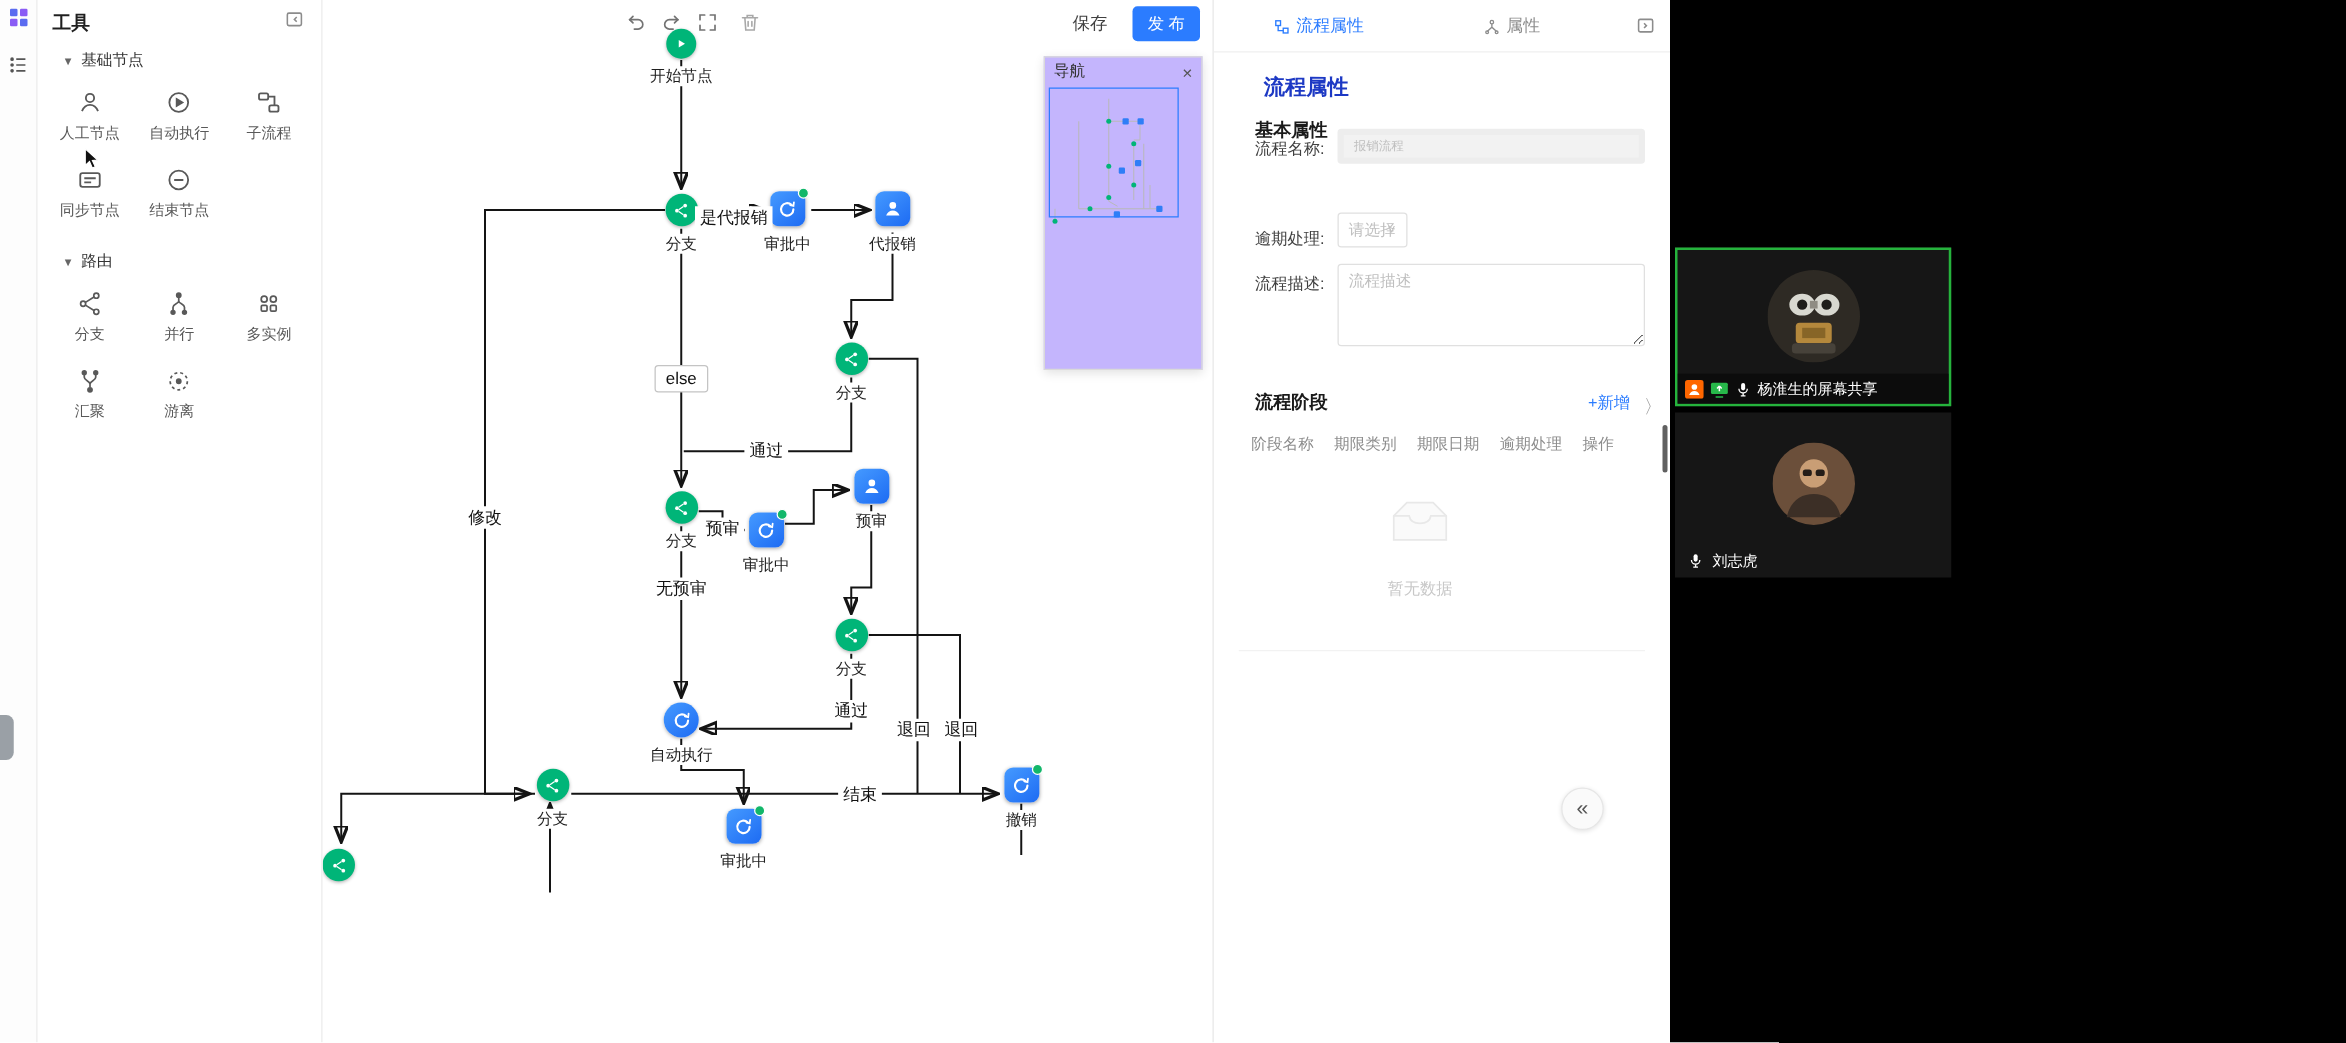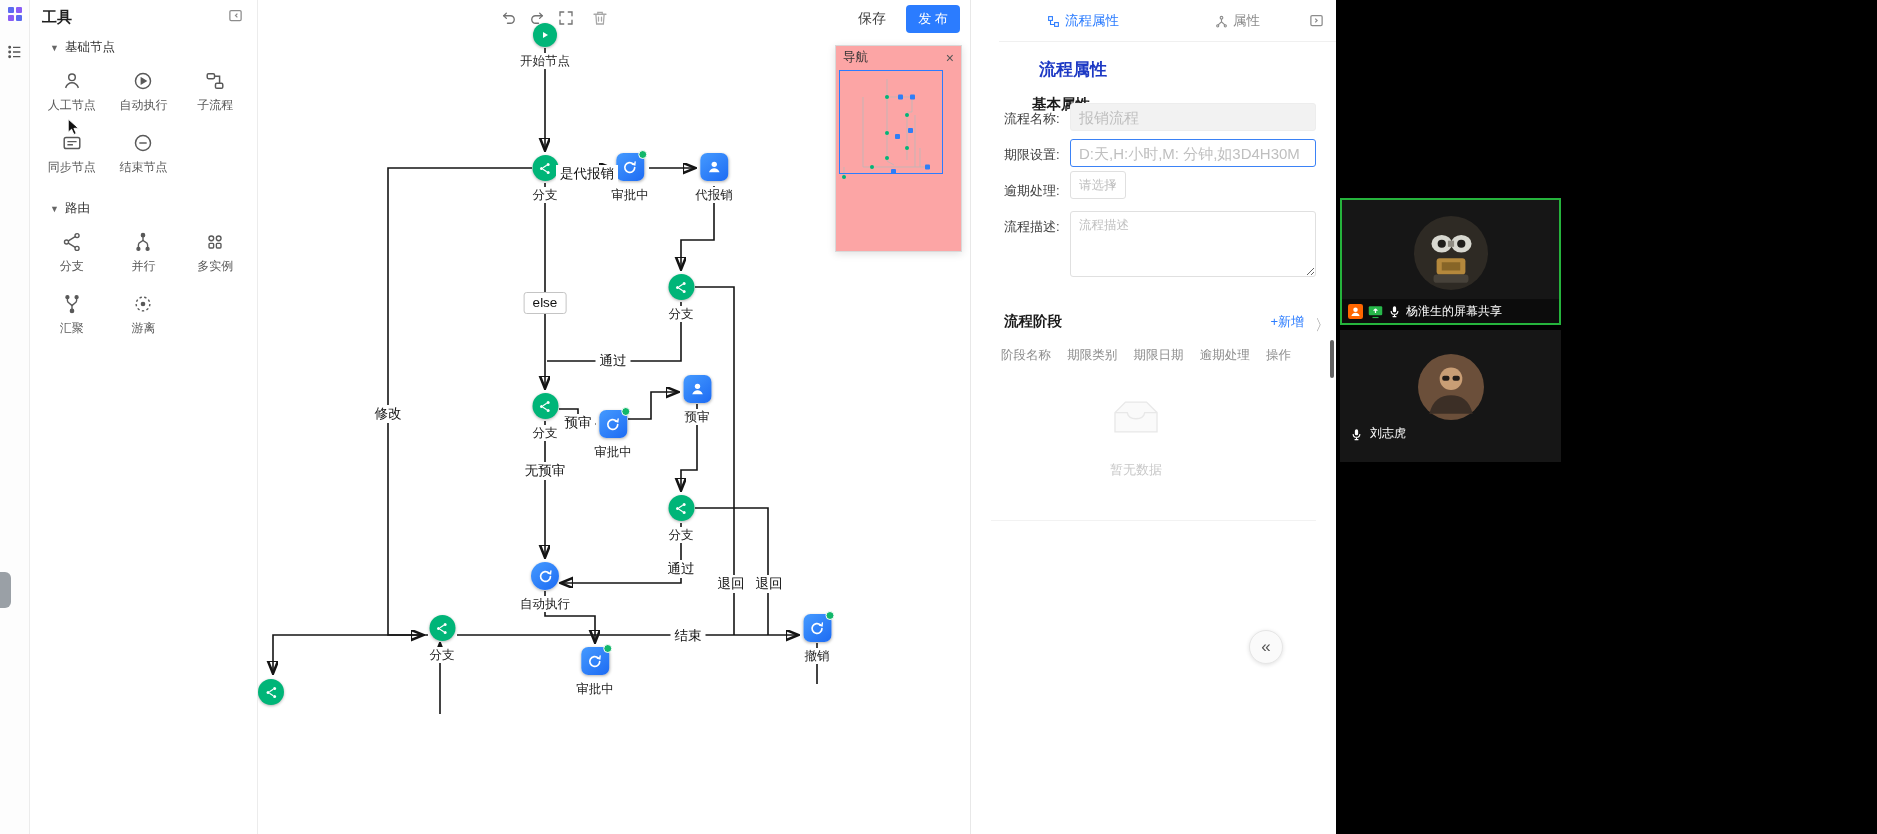--- a/index.html
+++ b/index.html
@@ -39,40 +39,40 @@
   .ic-green.sm { width:24px; height:24px; }
   .ic-bsq { position:relative; width:28px; height:28px; border-radius:7px; background:linear-gradient(140deg,#459aff,#1d6bf3); display:flex; align-items:center; justify-content:center; box-shadow:0 1px 3px rgba(0,0,0,.3); }
   .ic-bci { position:relative; width:28px; height:28px; border-radius:50%; background:linear-gradient(140deg,#459aff,#1d6bf3); display:flex; align-items:center; justify-content:center; box-shadow:0 1px 3px rgba(0,0,0,.3); }
   .badge { position:absolute; right:-3px; top:-3px; width:9px; height:9px; border-radius:50%; background:#12b76a; border:1.5px solid #fff; }
   .nlabel { margin-top:6px; font-size:12.5px; color:#1f1f1f; background:#fff; padding:0 3px; white-space:nowrap; line-height:16px; }
 
   .elabel { position:absolute; transform:translate(-50%,-50%); font-size:13.5px; color:#111; background:#fff; padding:0 4px; white-space:nowrap; z-index:5; line-height:18px; }
   .elabel.boxed { border:1px solid #c4c4c4; border-radius:3px; padding:1px 8px; }
 
   
-  .minimap { position:absolute; left:577px; top:45px; width:127px; height:207px; background:#fca5a5; border:1px solid #d9d9d9; box-shadow:0 2px 8px rgba(0,0,0,.12); z-index:9;text-align:center; }
+  .minimap { position:absolute; left:577px; top:45px; width:127px; height:251px; background:#c4b5fd; border:1px solid #d9d9d9; box-shadow:0 2px 8px rgba(0,0,0,.12); z-index:9;text-align:center; }
   .mm-head { display:flex; align-items:center; justify-content:space-between; padding:3px 7px 2px 7px; }
   .mm-title { font-size:12.5px; color:#333; }
   .mm-close { font-size:14px; color:#555; cursor:pointer; line-height:12px; }
   .mm-body { position:relative; width:125px; height:182px; }
   .mm-view { position:absolute; left:3px; top:2px; width:104px; height:104px; border:1.5px solid #2b7cff; }
 
   
-  .props { position:absolute; left:970px; top:0; width:366px; height:834px; background:#fff; border-left:1px solid #e8e8e8; z-index:5;padding-left:28px; }
+  .props { position:absolute; left:970px; top:0; width:366px; height:834px; background:#fff; border-left:1px solid #e8e8e8; z-index:5; }
   .ptabs { position:relative; height:42px; border-bottom:1px solid #f0f0f0; }
   .ptab { position:absolute; top:12px; display:flex; align-items:center; gap:5px; font-size:13.5px; cursor:pointer; }
   .ptab.active { color:#2b7cff; }
   .ptab.idle { color:#8c8c8c; }
   .ptab-collapse { position:absolute; right:12px; top:13px; cursor:pointer; }
   .props-title { margin:16px 0 0 40px; font-size:17px; font-weight:bold; color:#1d39c4; }
   .props-sub { margin:14px 0 0 33px; font-size:14.5px; font-weight:bold; color:#1a1a1a; }
   .frow { position:absolute; left:33px; width:312px; display:flex; align-items:flex-start;justify-content:flex-end; }
   .flabel { width:66px; font-size:13px; color:#404040; padding-top:7px; white-space:nowrap; }
   .fctl { flex:1; }
-  .in { width:100%; height:28px; border:1px solid #3b82f6; border-radius:3px; font-size:15px; color:#c2410c; padding:0 8px; font-family:inherit; background:#fff; }
+  .in { width:100%; height:28px; border:5px solid #3b82f6; border-radius:3px; font-size:10px; color:#c2410c; padding:0 8px; font-family:inherit; background:#fff; }
   .in::placeholder { color:#bfbfbf; }
   .in.filled { background:#f2f2f2; border-color:#ededed; }
   .sel { position:relative; width:100%; height:44px; border:1px solid #e0e0e0; border-radius:3px; font-size:12.5px; color:#bfbfbf; padding:6px 8px; cursor:pointer; }
   .sel .chev { position:absolute; right:8px; top:7px; color:#bfbfbf; font-size:11px; }
   .ta { width:100%; height:66px; border:1px solid #e0e0e0; border-radius:3px; font-size:12.5px; color:#7f1d1d; padding:5px 8px; resize:vertical; font-family:inherit; }
   .ta::placeholder { color:#bfbfbf; }
   .stage-head { position:absolute; left:33px; top:312px; width:300px; display:flex; justify-content:space-between; align-items:center; }
   .stage-title { font-size:14.5px; font-weight:bold; color:#1a1a1a; }
   .stage-add { font-size:13px; color:#2b7cff; cursor:pointer; }
   .stage-cols { position:absolute; left:30px; top:347px; width:290px; display:flex; justify-content:space-between; font-size:12.5px; color:#8c8c8c; }
@@ -83,21 +83,21 @@
   .side-chev { position:absolute; left:344px; top:316px; font-size:15px; color:#999; cursor:pointer; }
   .side-thumb { position:absolute; left:359px; top:340px; width:4px; height:38px; background:#616161; border-radius:2px; }
 
   
   .meet { position:absolute; left:1336px; top:0; width:541px; height:834px; background:#000; z-index:5; }
   .tile { position:absolute; left:4px; width:221px; background:#161616; overflow:hidden; }
   .tile.active { border:2px solid #25b33c; }
   .tile-avatar { position:absolute; left:50%; transform:translateX(-50%); }
   .tile-bar { position:absolute; left:0; bottom:0; width:100%; height:24px; background:rgba(10,10,10,.75); display:flex; align-items:center; gap:5px; padding:0 6px; }
   .tile-name { font-size:12px; color:#fff; white-space:nowrap; }
-  .tile2-label { position:absolute; left:10px; bottom:20px; display:flex; align-items:flex-end; gap:7px; }
+  .tile2-label { position:absolute; left:10px; bottom:4px; display:flex; align-items:flex-start; gap:7px; }
 
   .cursor-pointer-icon { position:absolute; left:66px; top:118px; z-index:60; pointer-events:none; }
 </style>
 </head>
 <body>
 
 <div class="app">
 
   <div class="left-rail">
     <div class="rail-logo">
@@ -536,24 +536,20 @@
       </span>
     </div>
 
     <div class="props-title">流程属性</div>
     <div class="props-sub">基本属性</div>
 
     <div class="frow" style="top:103px">
       <span class="flabel">流程名称:</span>
       <span class="fctl"><input class="in filled" placeholder="报销流程" style=""></span>
     </div>
-    <div class="frow" style="top:139px">
-      <span class="flabel">期限设置:</span>
-      <span class="fctl"><input class="in" placeholder="D:天,H:小时,M: 分钟,如3D4H30M" style=""></span>
-    </div>
     <div class="frow" style="top:175px">
       <span class="flabel">逾期处理:</span>
       <span class="fctl">
         <span class="sel">
           <span>请选择</span>
           <span class="chev">˅</span>
         </span>
       </span>
     </div>
     <div class="frow" style="top:211px">

